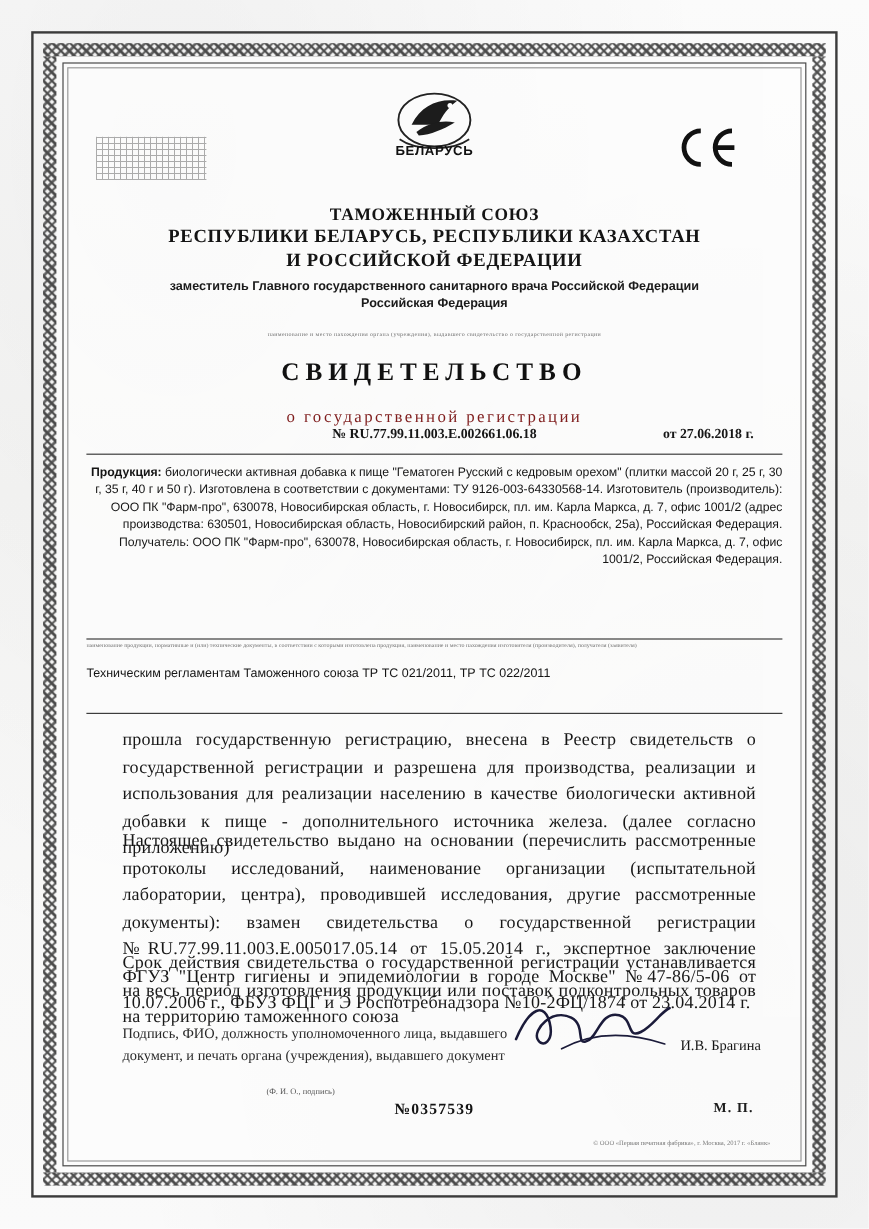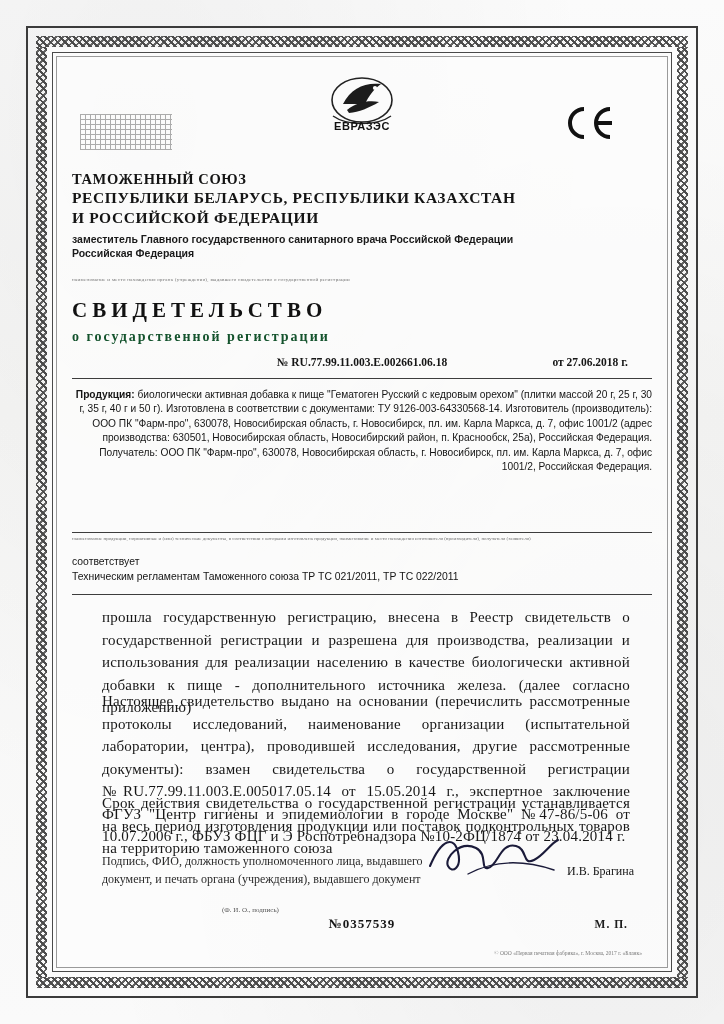--- a/index.html
+++ b/index.html
@@ -119,21 +119,21 @@
     width: 54px;
     height: 34px;
   }
 
   
   .hdr-block {
     position: absolute;
     top: 100px;
     left: 0;
     width: 580px;
-    text-align: left;
+    text-align: center;
   }
   .title-main {
     font-size: 14.5px;
     font-weight: bold;
     letter-spacing: .6px;
     line-height: 1.25;
     color: #141414;
   }
   .title-main .l2 { font-size: 15.5px; }
   .sub-agency {
@@ -155,25 +155,24 @@
   }
 
   .cert-title {
     margin-top: 16px;
     font-size: 21px;
     letter-spacing: 5px;
     font-weight: bold;
     color: #111;
   }
   .cert-sub {
-    margin-top: 6px;
+    margin-top: 18px;
     font-size: 14px;
     letter-spacing: 2px;
-    color: #14532d;
-    font-weight: bold;
+    color: #7f1d1d;
   }
 
   .numrow {
     position: absolute;
     top: 286px;
     left: 0;
     width: 580px;
     font-size: 11.5px;
     font-weight: bold;
     color: #161616;
@@ -316,21 +315,21 @@
   <div class="content">
 
     <div class="emblem">
       <svg class="emblem-svg" width="118" height="66" viewBox="0 0 118 66">
         <ellipse cx="59" cy="30" rx="30" ry="22" fill="none" stroke="#222" stroke-width="1.6"></ellipse>
         <path d="M40 34 C48 18, 62 12, 78 14 C70 20, 66 26, 62 34 Z" fill="#1c1c1c"></path>
         <path d="M44 40 C54 32, 66 30, 76 32 C66 38, 56 42, 46 43 Z" fill="#1c1c1c"></path>
         <circle cx="72" cy="18" r="2.1" fill="#fff"></circle>
         <path d="M30 46 C44 56, 74 56, 88 46" fill="none" stroke="#222" stroke-width="1.4"></path>
       </svg>
-      <div class="emblem-label">ЕВРАЗЭС</div>
+      <div class="emblem-label">БЕЛАРУСЬ</div>
     </div>
 
     <div class="guilloche left"></div>
 
     <svg class="ce-mark" viewBox="0 0 54 34">
       <path d="M24 3 A14 14 0 1 0 24 31" fill="none" stroke="#111" stroke-width="4"></path>
       <path d="M50 3 A14 14 0 1 0 50 31" fill="none" stroke="#111" stroke-width="4"></path>
       <path d="M36 17 H52" stroke="#111" stroke-width="4"></path>
     </svg>
 
@@ -362,21 +361,20 @@
 
     <div class="product-block">
       <b>Продукция:</b>
       <span>биологически активная добавка к пище "Гематоген Русский с кедровым орехом" (плитки массой 20 г, 25 г, 30 г, 35 г, 40 г и 50 г). Изготовлена в соответствии с документами: ТУ 9126-003-64330568-14. Изготовитель (производитель): ООО ПК "Фарм-про", 630078, Новосибирская область, г. Новосибирск, пл. им. Карла Маркса, д. 7, офис 1001/2 (адрес производства: 630501, Новосибирская область, Новосибирский район, п. Краснообск, 25а), Российская Федерация. Получатель: ООО ПК "Фарм-про", 630078, Новосибирская область, г. Новосибирск, пл. им. Карла Маркса, д. 7, офис 1001/2, Российская Федерация.</span>
     </div>
 
     <div class="hrule" style="top:462px"></div>
     <div class="micro-line2">наименование продукции, нормативные и (или) технические документы, в соответствии с которыми изготовлена продукция, наименование и место нахождения изготовителя (производителя), получателя (заявителя)</div>
 
     <div class="conform">
-      <div>соответствует</div>
       <div>Техническим регламентам Таможенного союза ТР ТС 021/2011, ТР ТС 022/2011</div>
     </div>
     <div class="hrule" style="top:524px"></div>
 
     <div class="para p1">прошла государственную регистрацию, внесена в Реестр свидетельств о государственной регистрации и разрешена для производства, реализации и использования для реализации населению в качестве биологически активной добавки к пище - дополнительного источника железа. (далее согласно приложению)</div>
     <div class="para p2">Настоящее свидетельство выдано на основании (перечислить рассмотренные протоколы исследований, наименование организации (испытательной лаборатории, центра), проводившей исследования, другие рассмотренные документы): взамен свидетельства о государственной регистрации №RU.77.99.11.003.Е.005017.05.14 от 15.05.2014 г., экспертное заключение ФГУЗ "Центр гигиены и эпидемиологии в городе Москве" №47-86/5-06 от 10.07.2006 г., ФБУЗ ФЦГ и Э Роспотребнадзора №10-2ФЦ/1874 от 23.04.2014 г.</div>
     <div class="para p3">Срок действия свидетельства о государственной регистрации устанавливается на весь период изготовления продукции или поставок подконтрольных товаров на территорию таможенного союза</div>
 
     <div class="sign-note">Подпись, ФИО, должность уполномоченного лица, выдавшего документ, и печать органа (учреждения), выдавшего документ</div>
     <div class="sign-rolelabel">(Ф. И. О., подпись)</div>

